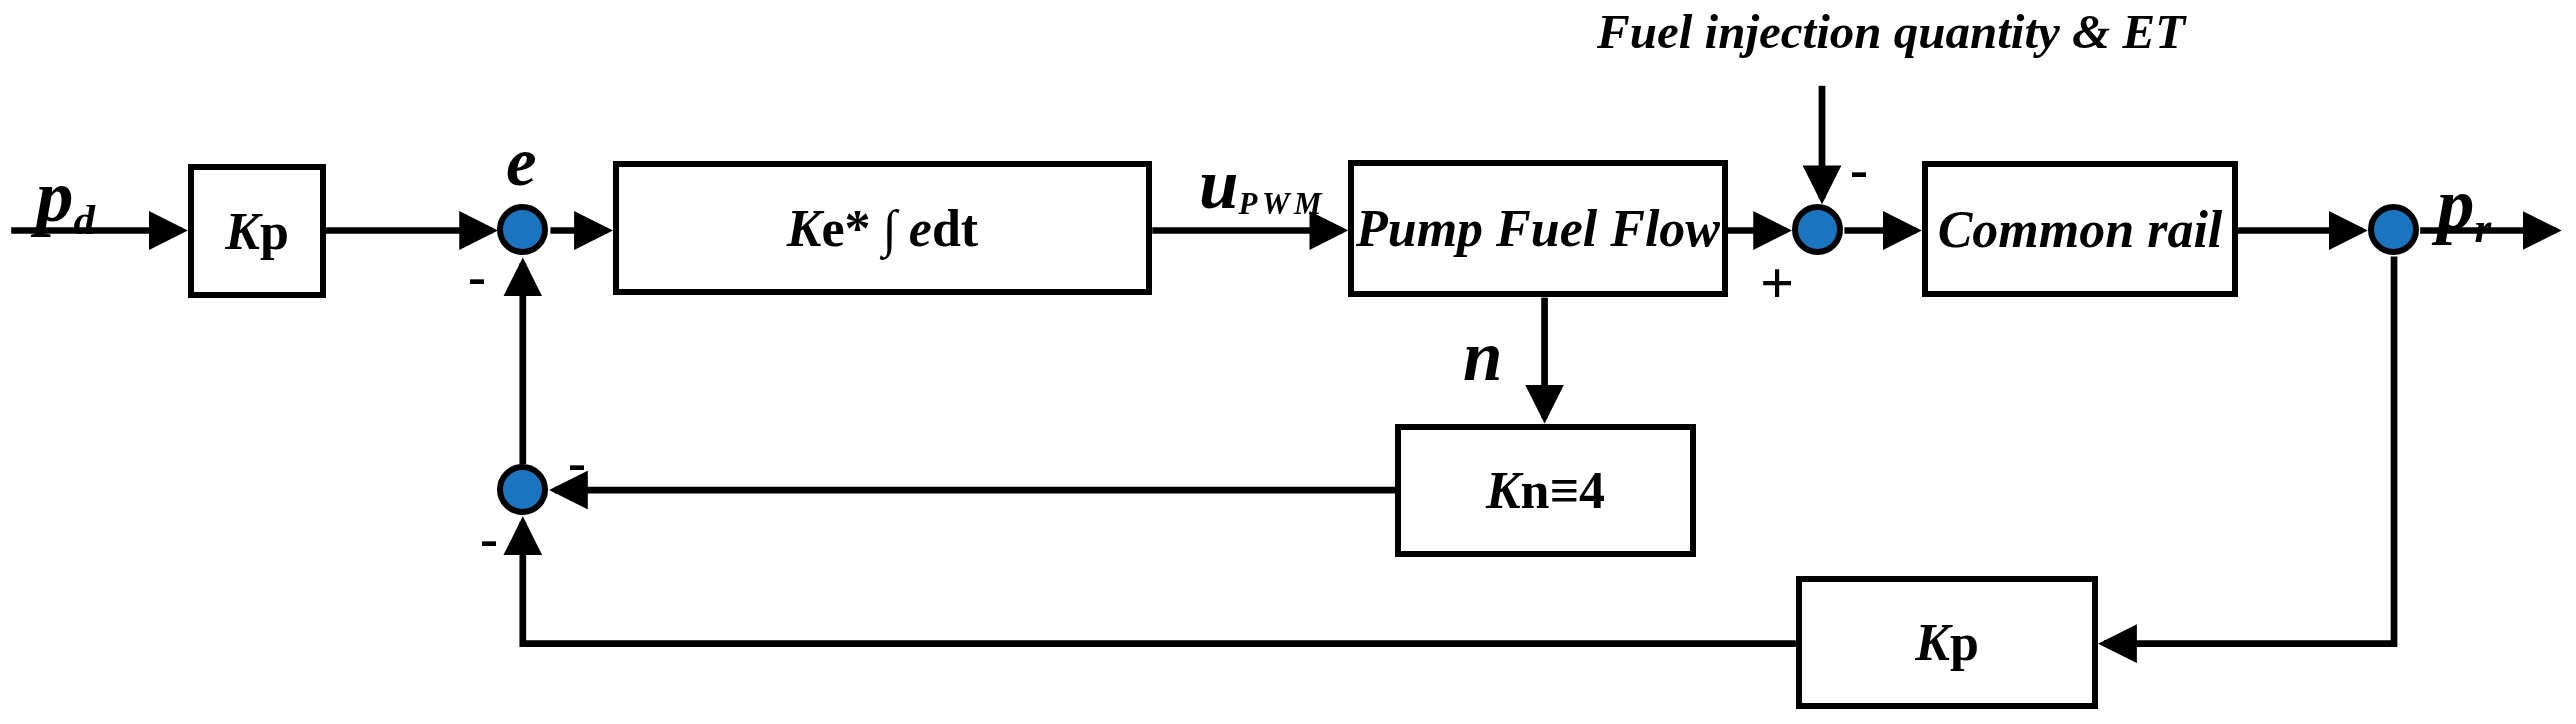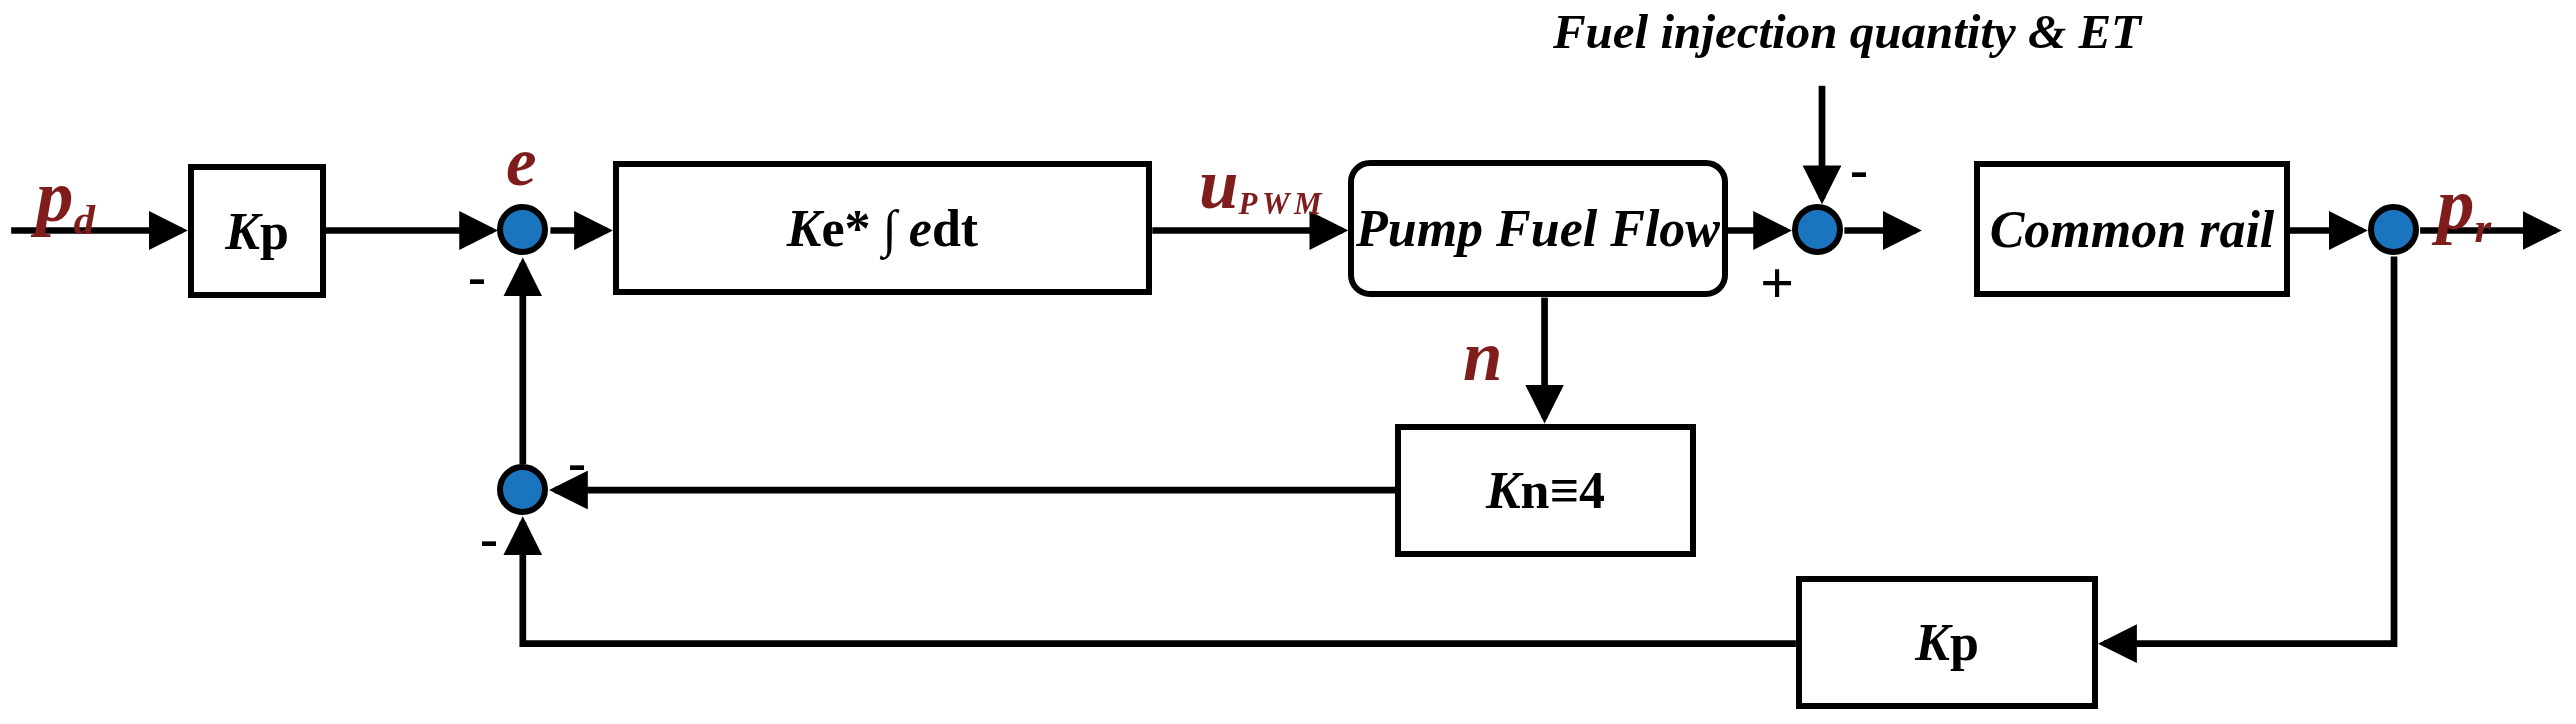--- a/index.html
+++ b/index.html
@@ -38,31 +38,31 @@
     border-radius: 50%;
     background: #1B75BE;
   }
 
   .lbl {
     position: absolute;
     line-height: 1;
     white-space: nowrap;
     font-weight: bold;
     font-style: italic;
-    color: #7f1d1d;
+    color: #000000;
   }
   .sig-main { font-size: 75px; }
   .sig-main-sm { font-size: 71px; }
   .sig-sub { font-size: 43px; vertical-align: -13.4px; }
   .u-sub { font-size: 31px; vertical-align: -6px; letter-spacing: 4.5px; margin-top: 48px; }
 
   .title {
     position: absolute;
-    left: 1544px; top: 4.5px; width: 597px;
-    text-align: right;
+    left: 1597px; top: 4.5px; width: 597px;
+    text-align: left;
     font-weight: bold; font-style: italic;
     font-size: 49px; line-height: 1.1;
     white-space: nowrap;
     color: #000000;
   }
 
   .sign {
     position: absolute;
     font-weight: bold;
     font-style: normal;
@@ -107,25 +107,25 @@
   </div>
 
   <div class="blk" style="left:613px; top:161px; width:539px; height:134px;">
     <span class="it">K</span>
       <span class="rm">e*</span>
       <span class="rm gap">∫</span>
       <span class="it">e</span>
       <span class="rm">dt</span>
   </div>
 
-  <div class="blk it" style="left:1348px; top:160px; width:380px; height:137px;border-radius:22px;">
+  <div class="blk it" style="left:1348px; top:160px; width:380px; height:137px;">
     <span>Pump Fuel Flow</span>
   </div>
 
-  <div class="blk it" style="left:1974px; top:161px; width:316px; height:136px;">
+  <div class="blk it" style="left:1922px; top:161px; width:316px; height:136px;">
     <span>Common rail</span>
   </div>
 
   <div class="blk" style="left:1395px; top:424px; width:301px; height:133px;">
     <span class="it">K</span>
       <span class="rm">n≡4</span>
   </div>
 
   <div class="blk" style="left:1796px; top:576px; width:302px; height:133px;">
     <span class="it">K</span>

